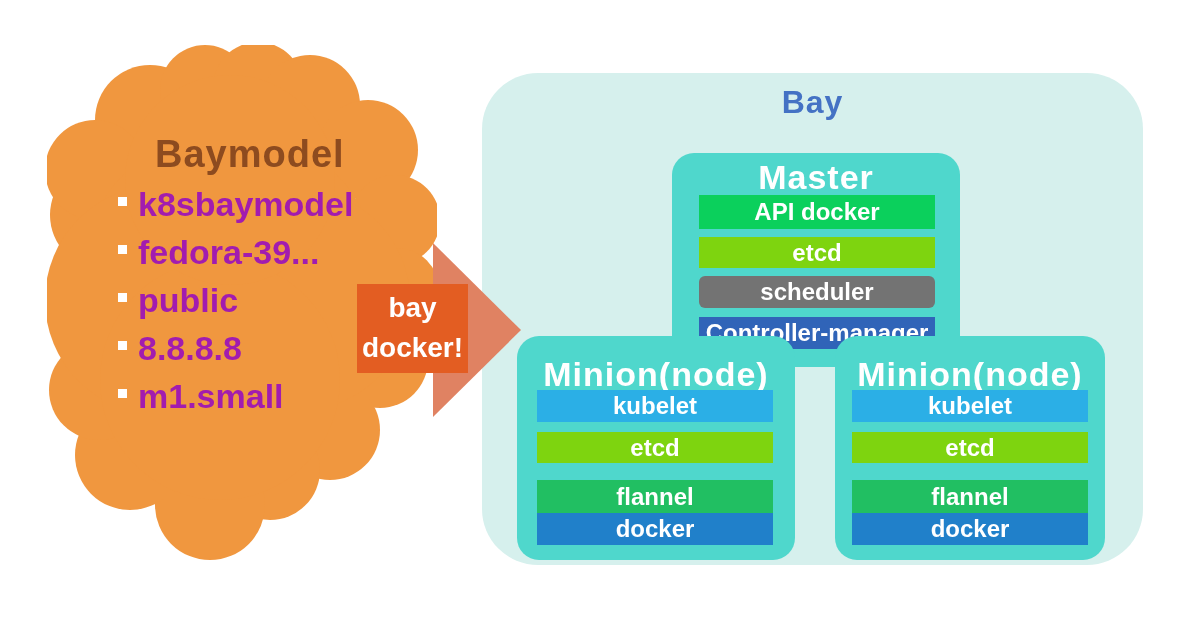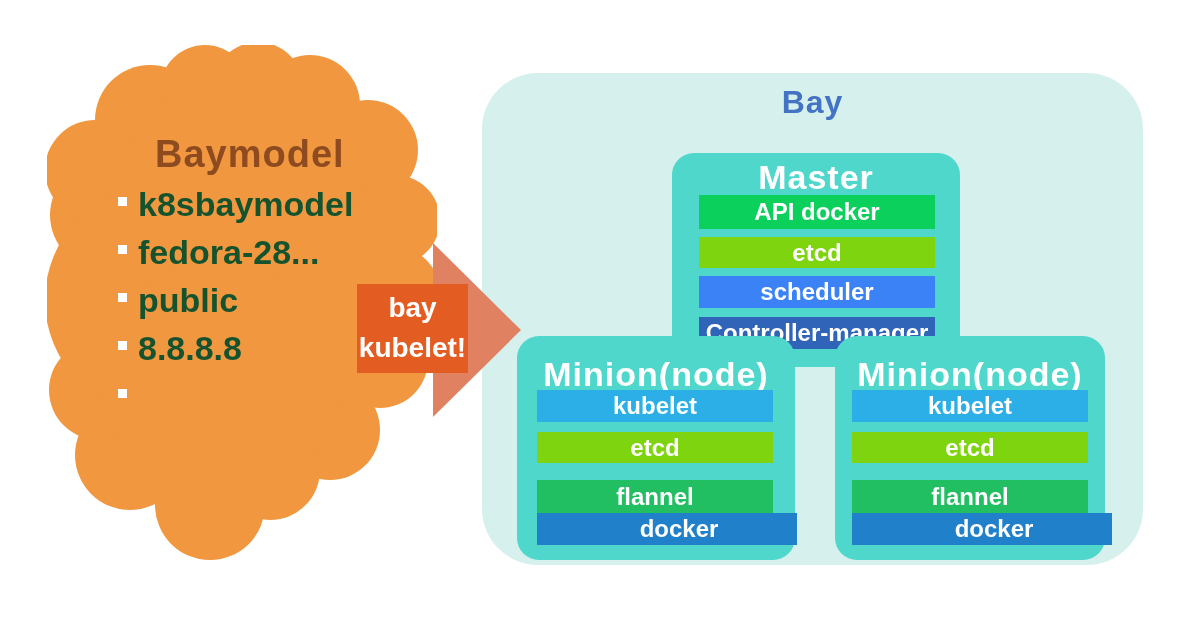--- a/index.html
+++ b/index.html
@@ -8,21 +8,21 @@
     font-family:"Liberation Sans","DejaVu Sans",sans-serif;
   }
   
   #cloud-shape{position:absolute;left:47px;top:45px;width:390px;height:520px;z-index:1;}
   #cloud-shape circle{fill:var(--cloud);}
   #cloud-text{position:absolute;left:110px;top:132px;width:330px;z-index:2;}
   .cloud-title{
     margin-left:45px;font-size:38px;font-weight:bold;color:var(--cloud-title);
     letter-spacing:1px;height:48px;line-height:44px;
   }
-  .cloud-item{display:flex;align-items:center;height:48px;color:#14532d;font-size:34px;font-weight:600;}
+  .cloud-item{display:flex;align-items:center;height:48px;color:#a21caf;font-size:34px;font-weight:600;}
   .cloud-item .bullet{
     width:9px;height:9px;background:#fff;margin:0 11px 6px 8px;flex:0 0 auto;
   }
   .cloud-item.no-bullet{padding-left:28px;}
   
   #arrow-head{
     position:absolute;left:433px;top:243px;width:88px;height:174px;z-index:3;
     background:var(--arrow-body);
     clip-path:polygon(0 0,100% 50%,0 100%);
   }
@@ -58,21 +58,21 @@
   #minion-box-1 .comp-bar{left:17px;}
   
   .m-row0{top:42px;height:34px;line-height:34px;}
   .m-row1{top:84px;height:31px;line-height:31px;}
   .m-row2{top:123px;height:32px;line-height:32px;}
   .m-row3{top:164px;height:32px;line-height:32px;}
   
   .n-row0{top:54px;height:32px;line-height:32px;}
   .n-row1{top:96px;height:31px;line-height:31px;}
   .n-row2{top:144px;height:33px;line-height:33px;}
-  .n-row3{top:177px;height:32px;line-height:32px;padding-left:24px;}
+  .n-row3{top:177px;height:32px;line-height:32px;}
 </style>
 </head>
 <body>
 
 <div id="stage">
 
   <svg id="cloud-shape" viewBox="0 0 390 520" aria-hidden="true">
     <circle cx="103" cy="75" r="55"></circle>
     <circle cx="158" cy="45" r="45"></circle>
     <circle cx="211" cy="42" r="45"></circle>
@@ -97,49 +97,50 @@
   </svg>
 
   <div id="cloud-text">
     <div class="cloud-title">Baymodel</div>
     <div class="cloud-item">
       <span class="bullet"></span>
       <span>k8sbaymodel</span>
     </div>
     <div class="cloud-item">
       <span class="bullet"></span>
-      <span>fedora-28...</span>
+      <span>fedora-39...</span>
     </div>
     <div class="cloud-item">
       <span class="bullet"></span>
       <span>public</span>
     </div>
     <div class="cloud-item">
       <span class="bullet"></span>
       <span>8.8.8.8</span>
     </div>
     <div class="cloud-item">
       <span class="bullet"></span>
+      <span>m1.small</span>
     </div>
   </div>
 
   <div id="arrow-head"></div>
   <div id="arrow-box">
     <div>bay</div>
-    <div>kubelet!</div>
+    <div>docker!</div>
   </div>
 
   <div id="bay">
     <div id="bay-title">Bay</div>
 
     <div class="node-box" id="master-box">
       <div class="node-title">Master</div>
       <div class="comp-bar m-row0" style="background: rgb(11, 208, 92);">API docker</div>
       <div class="comp-bar m-row1" style="background: rgb(126, 212, 15);">etcd</div>
-      <div class="comp-bar m-row2" style="background: #3b82f6;">scheduler</div>
+      <div class="comp-bar m-row2" style="background: #737373; border-radius: 6px;">scheduler</div>
       <div class="comp-bar m-row3" style="background: rgb(48, 100, 184);">Controller-manager</div>
     </div>
 
     <div class="node-box minion" id="minion-box-0">
       <div class="node-title">Minion(node)</div>
       <div class="comp-bar n-row0" style="background: rgb(43, 175, 230);">kubelet</div>
       <div class="comp-bar n-row1" style="background: rgb(126, 212, 15);">etcd</div>
       <div class="comp-bar n-row2" style="background: rgb(33, 191, 98);">flannel</div>
       <div class="comp-bar n-row3" style="background: rgb(32, 128, 202);">docker</div>
     </div>

